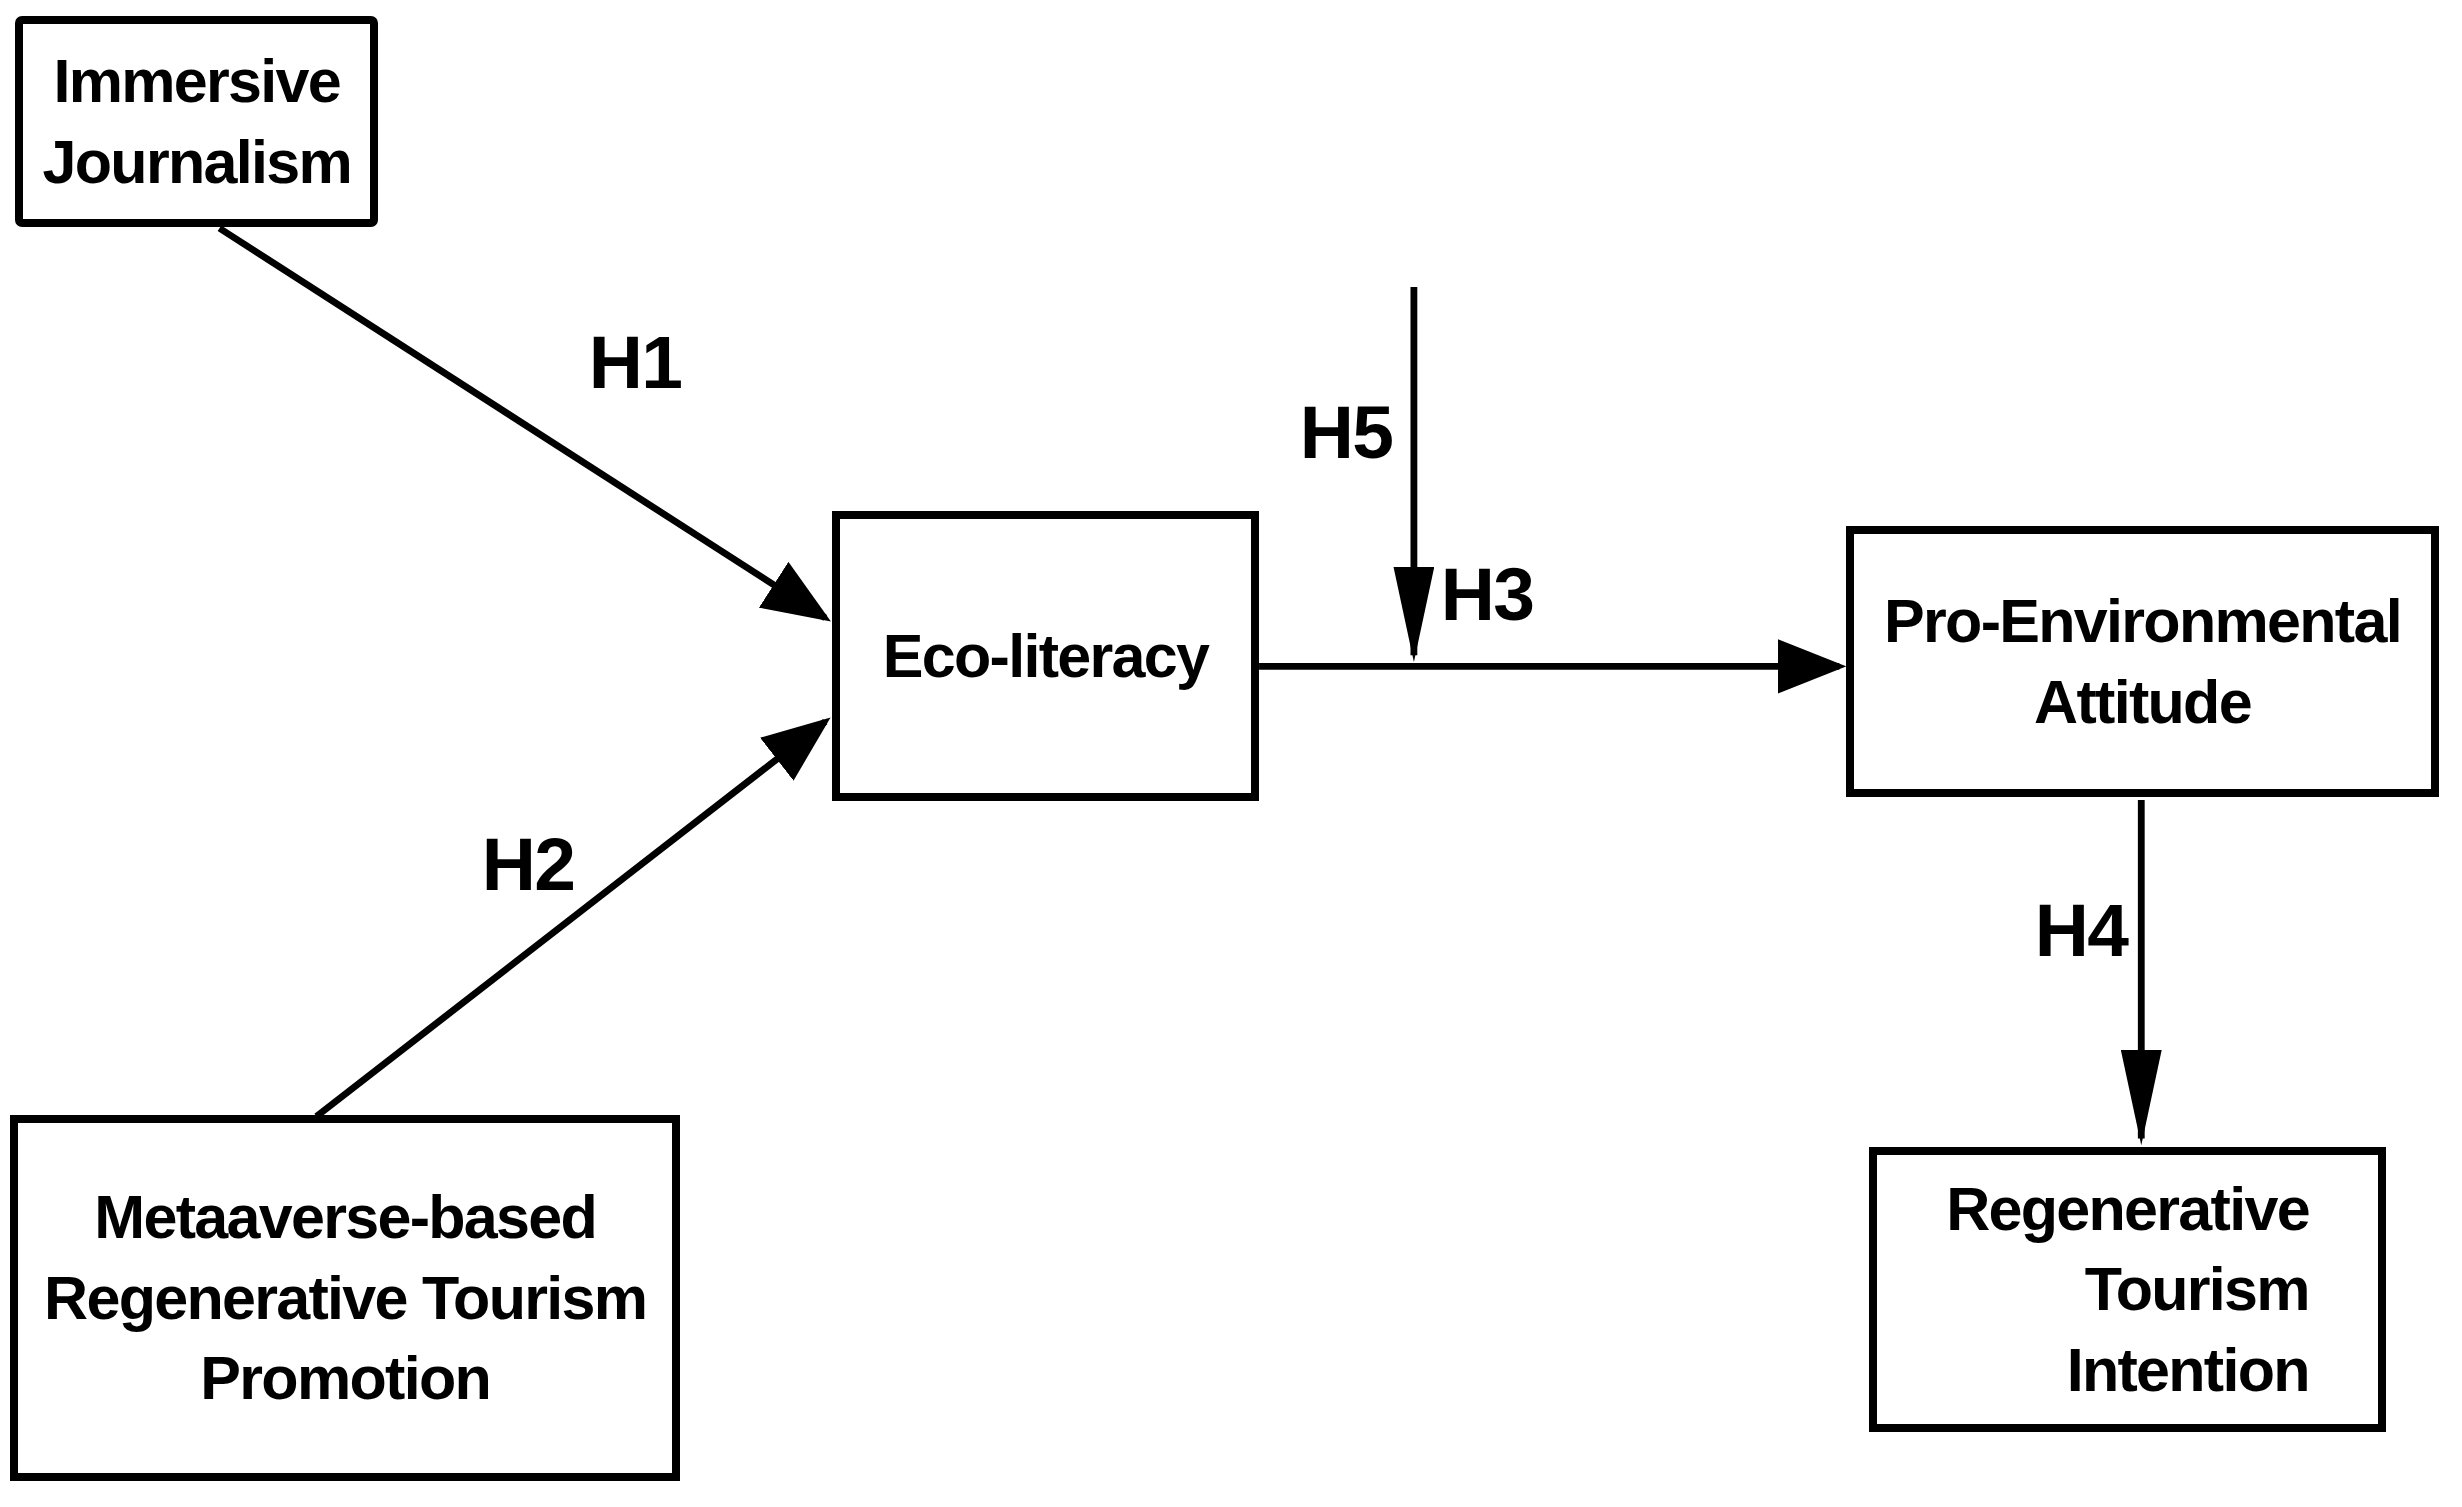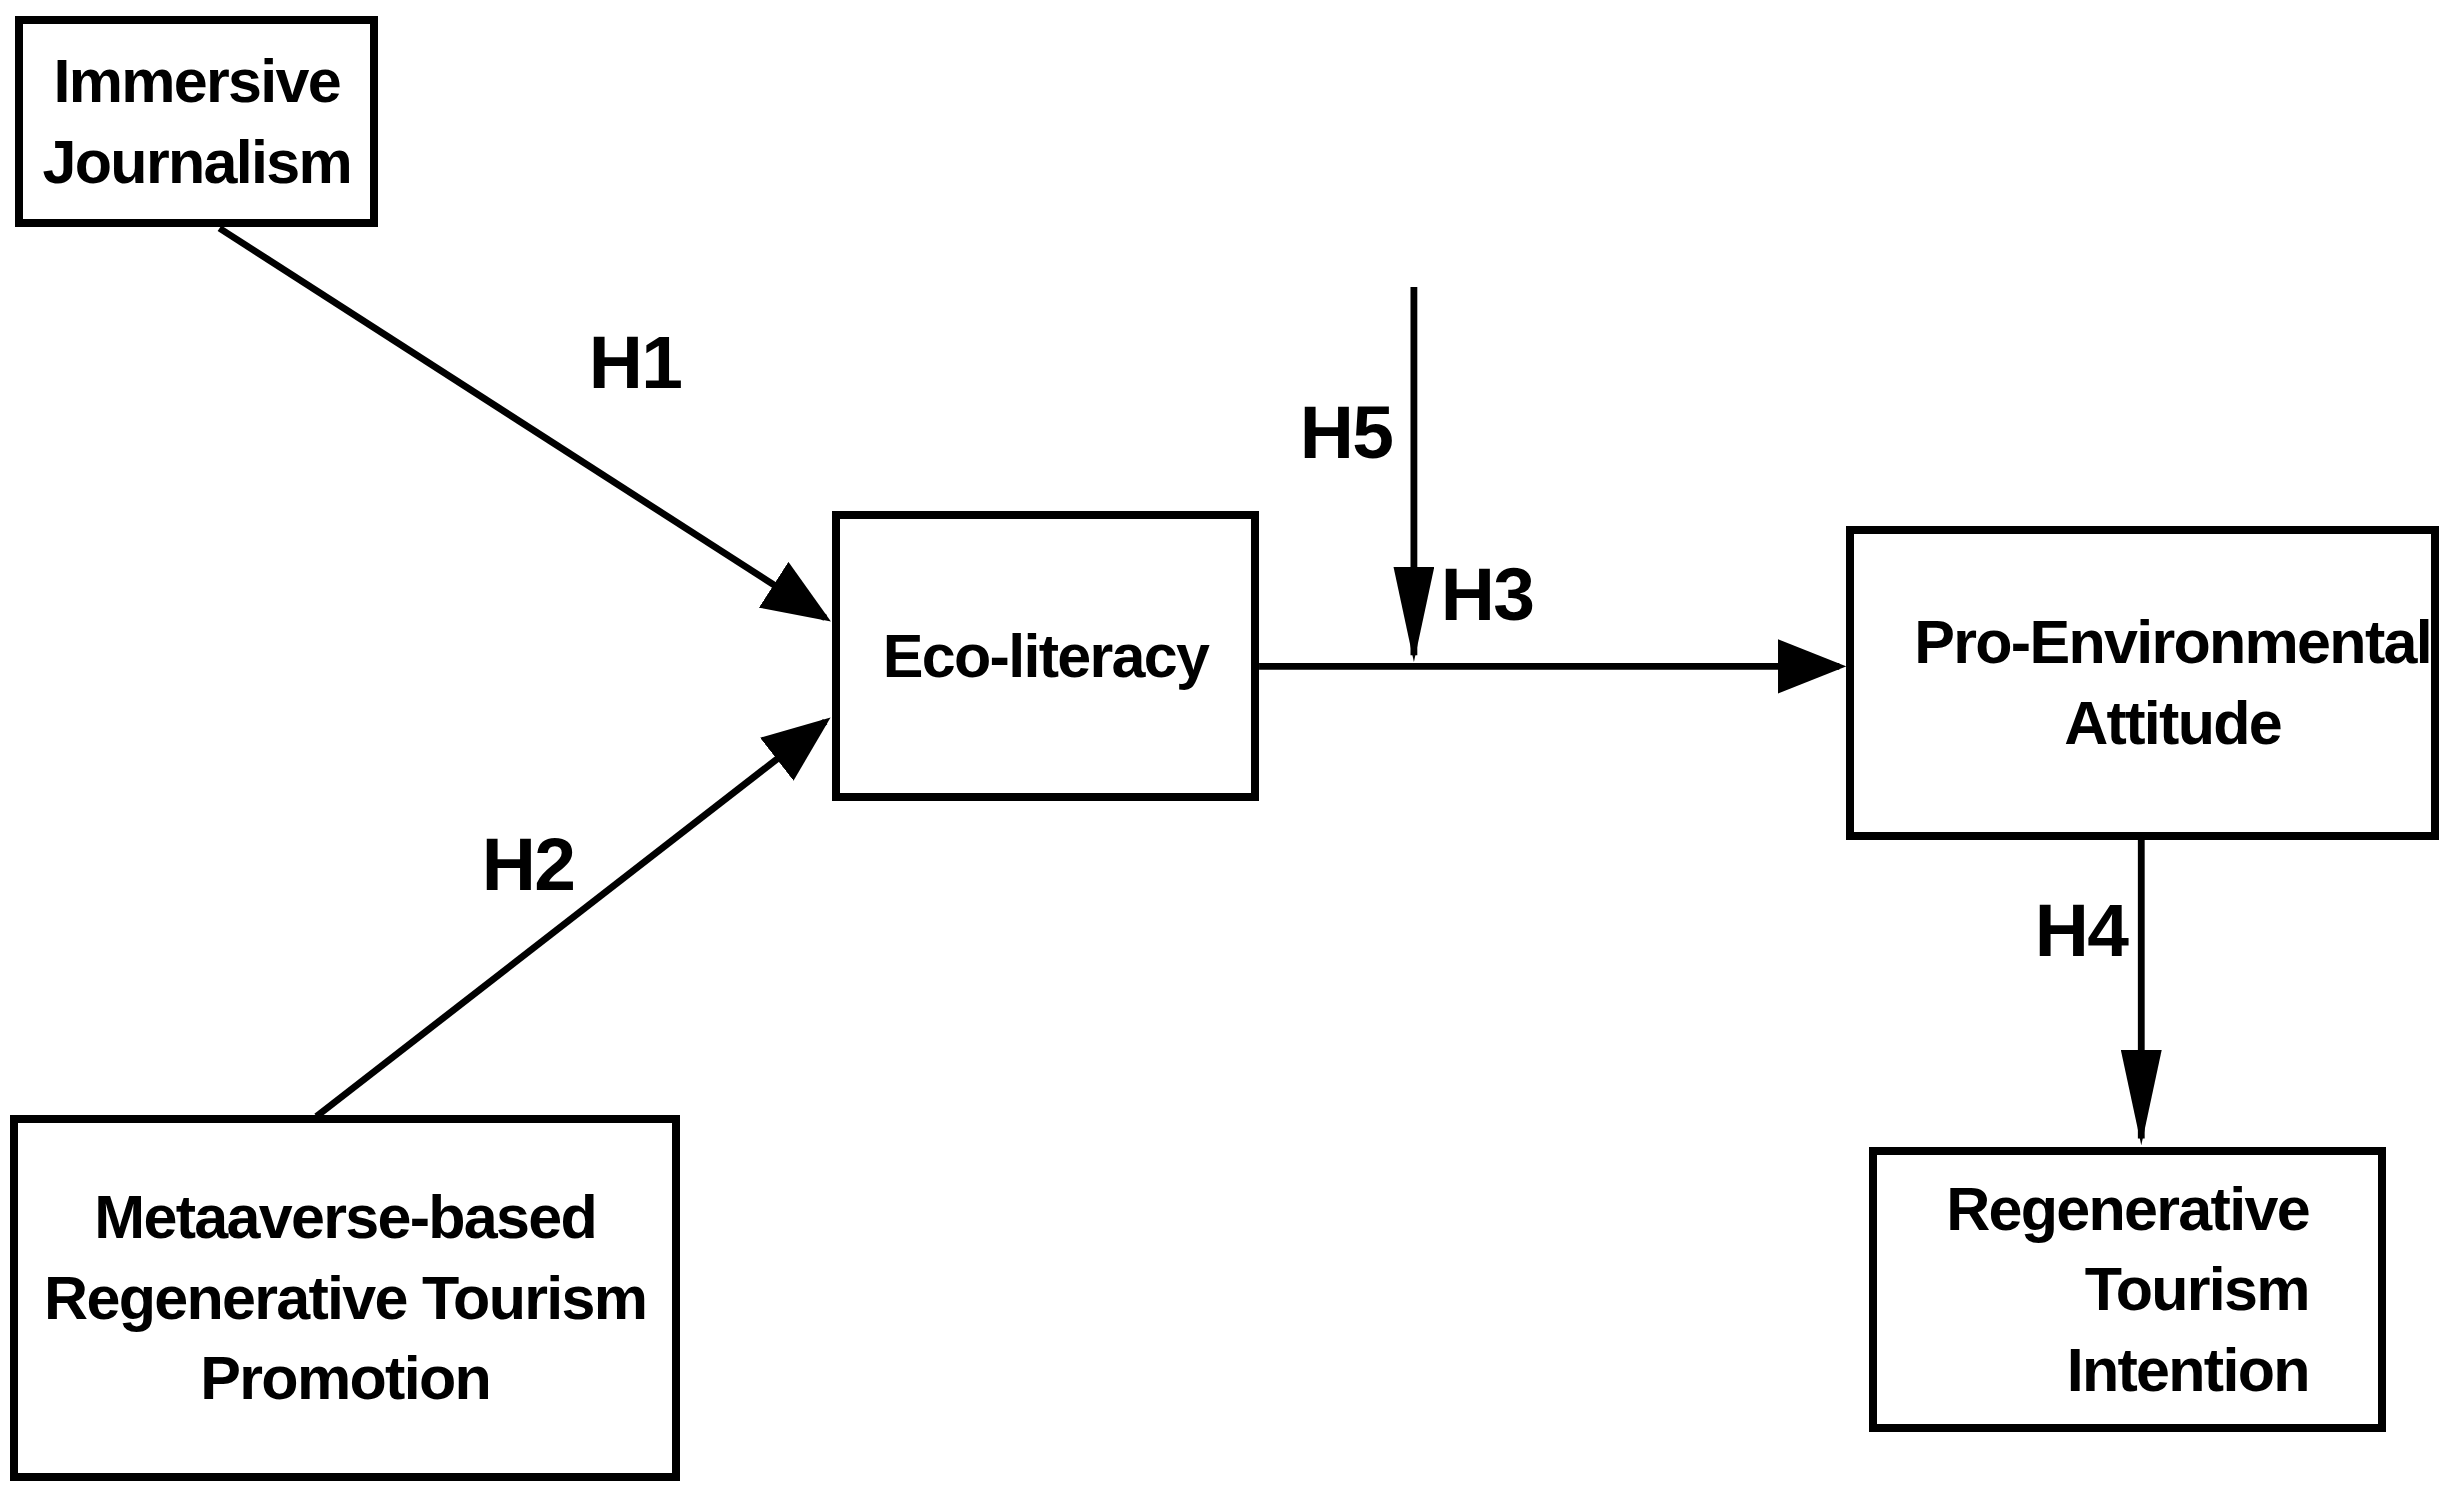--- a/index.html
+++ b/index.html
@@ -43,25 +43,25 @@
   .edge-label {
     position: absolute;
     transform: translate(-50%, -50%);
     font-weight: bold;
     font-size: 75px;
     letter-spacing: -1.7px;
     color: #000000;
     white-space: nowrap;
   }
   
-  .n-immersive   { left: 15.3px;   top: 16px;   width: 363px; height: 211px; }
+  .n-immersive   { left: 15.3px;   top: 16px;   width: 363px; height: 211px; border-radius: 7px; }
   .n-empathy     { left: 1136px; top: 11px;   width: 557px; height: 274px; }
   .n-metaverse   { left: 10.2px;   top: 1115px; width: 670px; height: 366px; }
   .n-eco         { left: 832px;  top: 511px;  width: 427px; height: 290px; }
-  .n-proenv      { left: 1846px; top: 526px;  width: 593px; height: 314px; justify-content: flex-end; }
+  .n-proenv      { left: 1846px; top: 526px;  width: 593px; height: 271px; }
   .n-regen       { left: 1869px; top: 1147px; width: 517px; height: 285px; text-align: right; }
   
   .l-h1 { left: 635px;  top: 362px; }
   .l-h2 { left: 512px;  top: 864px; margin-left: 16px; }
   .l-h3 { left: 1487px; top: 594px; }
   .l-h4 { left: 2081px; top: 930px; }
   .l-h5 { left: 1346px; top: 432px; }
 </style>
 </head>
 <body>

